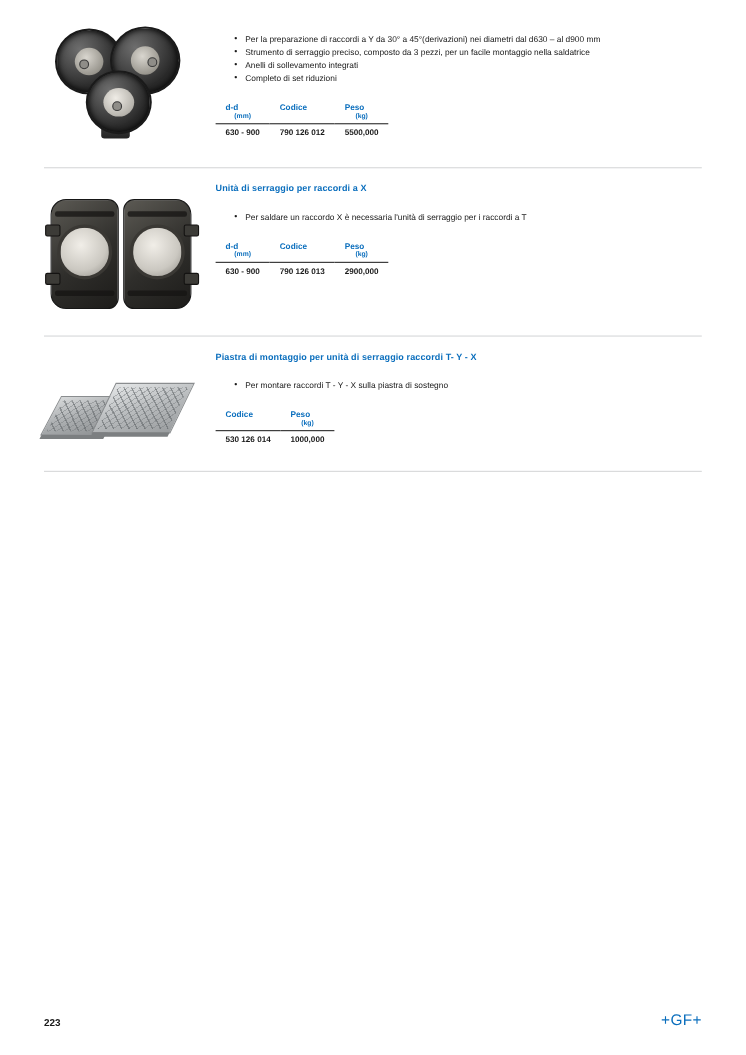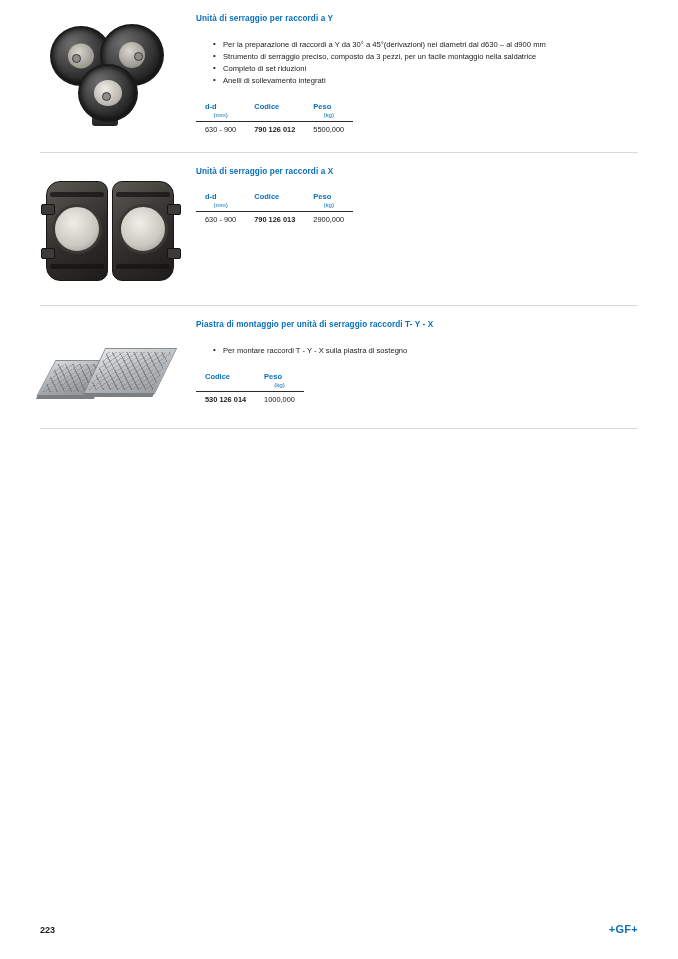--- a/index.html
+++ b/index.html
@@ -98,20 +98,21 @@
   }
   table.spec tr.unit-row td {
     padding-bottom: 3px;
     border-bottom: 1px solid #2b2b2b;
   }
   table.spec td {
     padding: 3px 9px 0 9px;
     text-align: center;
     white-space: nowrap;
     color: #1a1a1a;
+    font-weight: bold;
   }
   table.spec td.code {
     font-weight: bold;
   }
   table.spec td.firstcell {
     text-align: left;
   }
   .tbl-indent-1 { margin-left: 0px; }
 
   
@@ -236,22 +237,22 @@
     display: flex;
     justify-content: space-between;
     align-items: flex-end;
   }
   .page-num {
     font-size: 9px;
     color: #1a1a1a;
     font-weight: bold;
   }
   .brand {
-    font-size: 11px;
-    font-weight: bold;
+    font-size: 14px;
+    font-weight: normal;
     color: #0a6ebd;
     letter-spacing: 0.3px;
   }
 </style>
 </head>
 <body>
 
 <div class="page">
 
   <div class="product">
@@ -269,26 +270,25 @@
           <div class="ring r3">
               <div class="hole"></div>
             </div>
           <div class="bolt" style="left:24px; top:34px;"></div>
           <div class="bolt" style="left:86px; top:32px;"></div>
           <div class="bolt" style="left:54px; top:72px;"></div>
         </div>
       </div>
     </div>
     <div class="info-col">
-      <div class="prod-title">Unità di serraggio per raccordi a Y</div>
       <ul class="bullets">
         <li>Per la preparazione di raccordi a Y da 30° a 45°(derivazioni) nei diametri dal d630 – al d900 mm</li>
         <li>Strumento di serraggio preciso, composto da 3 pezzi, per un facile montaggio nella saldatrice</li>
+        <li>Anelli di sollevamento integrati</li>
         <li>Completo di set riduzioni</li>
-        <li>Anelli di sollevamento integrati</li>
       </ul>
       <div class="table-wrap tbl-indent-1">
         <table class="spec">
           <tbody>
               <tr class="head-row">
             <th>d-d</th>
             <th>Codice</th>
             <th>Peso</th>
           </tr>
           <tr class="unit-row">
@@ -325,20 +325,23 @@
             <div class="rib" style="top:82px;"></div>
             <div class="bore"></div>
             <div class="lug" style="left:54px; top:22px;"></div>
             <div class="lug" style="left:54px; top:66px;"></div>
           </div>
         </div>
       </div>
     </div>
     <div class="info-col">
       <div class="prod-title">Unità di serraggio per raccordi a X</div>
+      <ul class="bullets">
+        <li>Per saldare un raccordo X è necessaria l'unità di serraggio per i raccordi a T</li>
+      </ul>
       <div class="table-wrap" style="margin-top:16px;">
         <table class="spec">
           <tbody>
               <tr class="head-row">
             <th>d-d</th>
             <th>Codice</th>
             <th>Peso</th>
           </tr>
           <tr class="unit-row">
             <td style="color:#0a6ebd;font-size:6.2px;padding-top:0;">(mm)</td>

